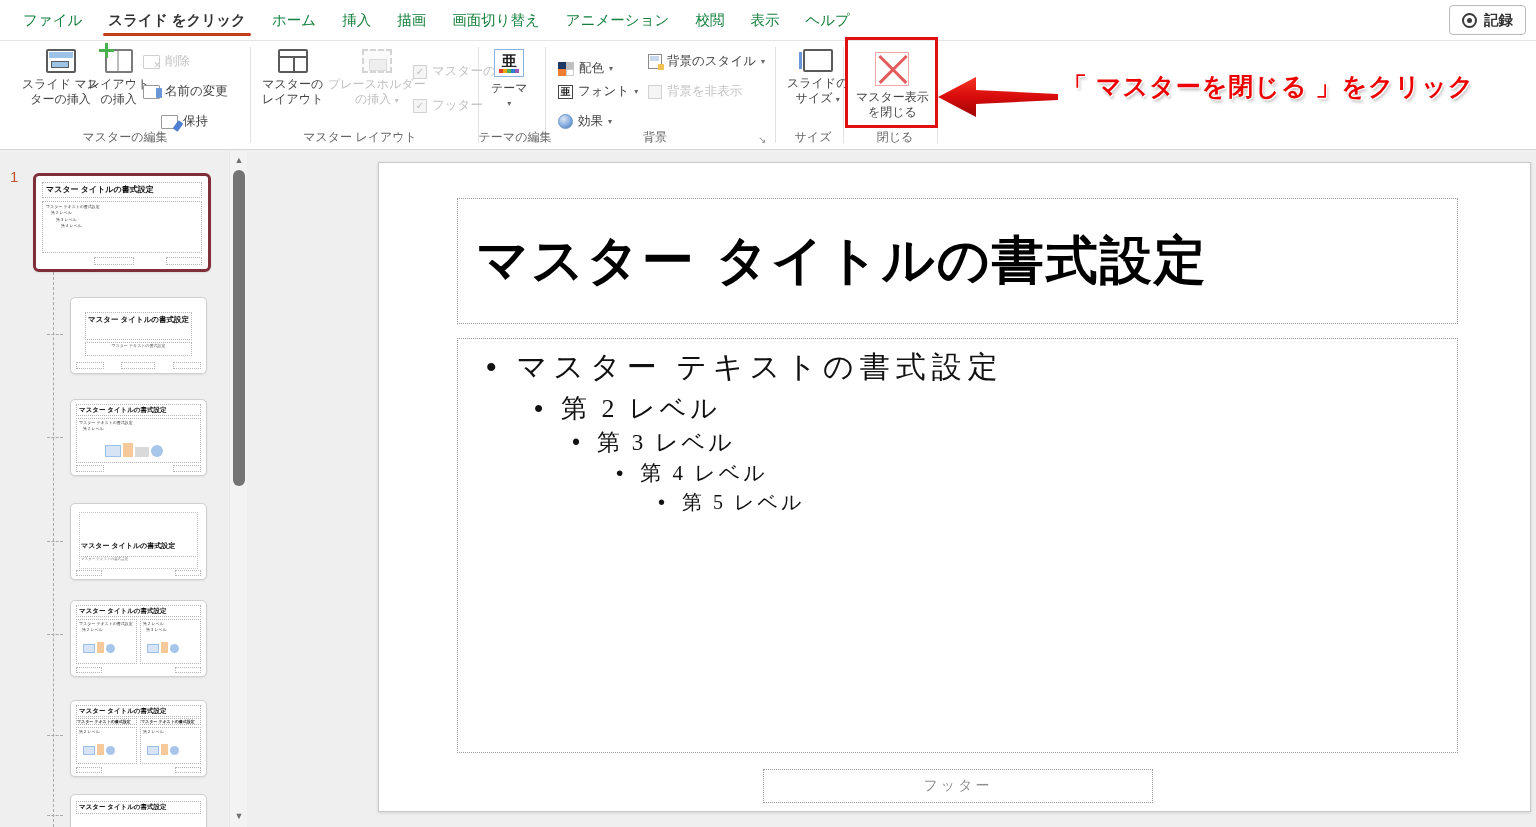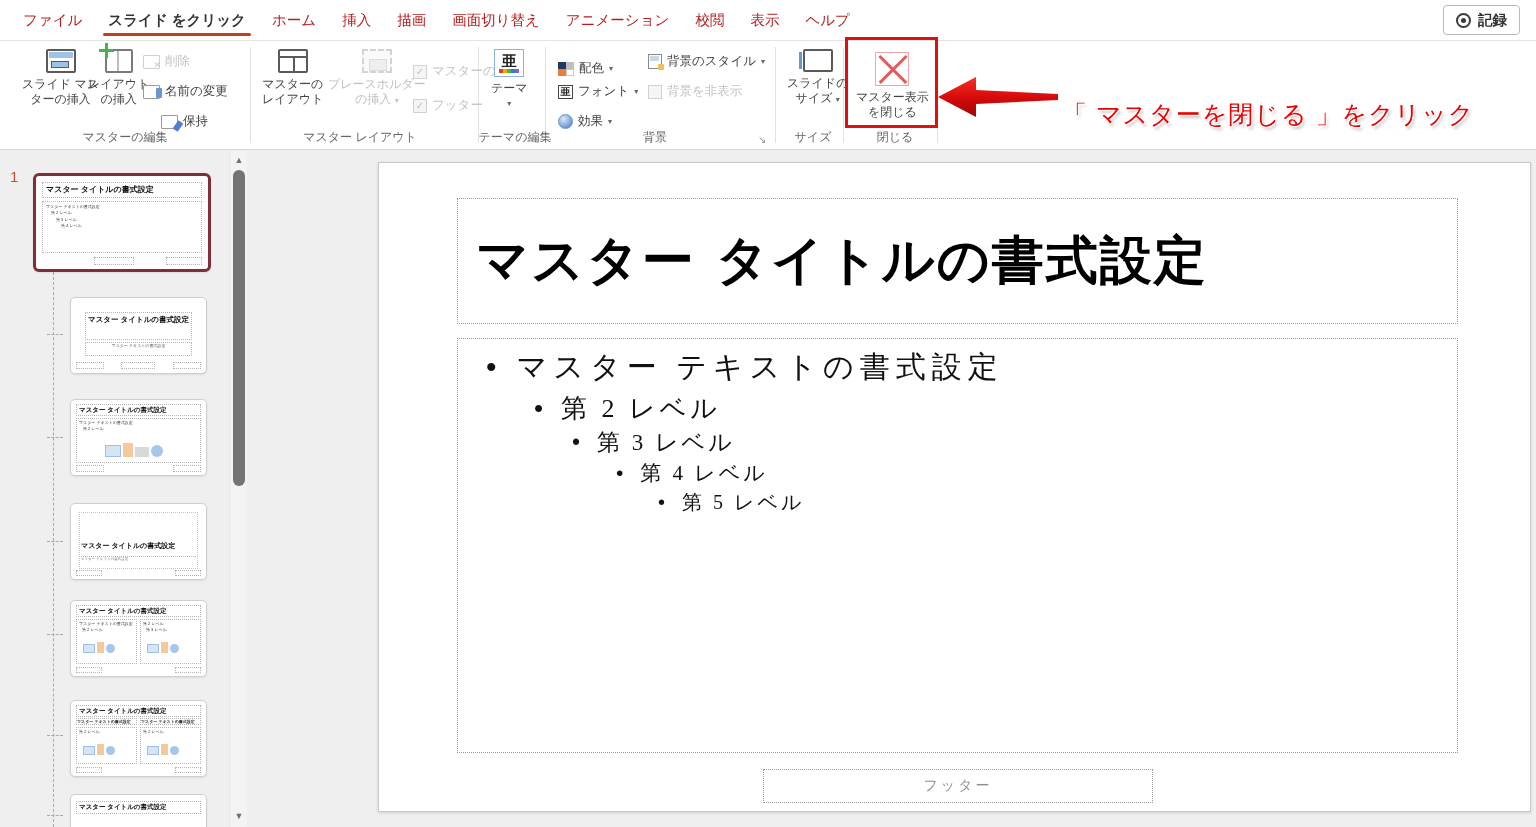--- a/index.html
+++ b/index.html
@@ -3,24 +3,24 @@
 <meta charset="utf-8">
 <style>
   html,body{margin:0;padding:0;background:#fff;}
   *{box-sizing:border-box;}
   body{font-family:"Liberation Sans","DejaVu Sans",sans-serif;-webkit-font-smoothing:antialiased;}
   .app{position:relative;width:1536px;height:827px;overflow:hidden;background:#efefef;}
 
   
   .menubar{position:absolute;left:0;top:0;width:1536px;height:41px;background:#fff;border-bottom:1px solid #e4e4e4;display:flex;align-items:center;}
   .tabs{display:flex;align-items:center;height:100%;padding-left:10px;}
-  .tab{position:relative;padding:0 13px;font-size:14.5px;color:#b91c1c;height:100%;display:flex;align-items:center;cursor:pointer;white-space:nowrap;}
+  .tab{position:relative;padding:0 13px;font-size:14.5px;color:#15803d;height:100%;display:flex;align-items:center;cursor:pointer;white-space:nowrap;}
   .tab.active{font-weight:bold;color:#333;}
   .tab.active::after{content:"";position:absolute;left:8px;right:8px;bottom:4px;height:3px;background:#c43e1c;border-radius:2px;}
-  .menubar-right{margin-left:auto;display:flex;align-items:center;gap:26px;padding-right:16px;}
+  .menubar-right{margin-left:auto;display:flex;align-items:center;gap:26px;padding-right:10px;}
   .pill-btn{display:flex;align-items:center;gap:7px;border:1px solid #b9b9b9;border-radius:4px;background:#fff;height:30px;padding:0 12px;font-size:14.5px;font-weight:bold;color:#333;cursor:pointer;white-space:nowrap;}
   .rec-icon{width:15px;height:15px;border:2px solid #3b3b3b;border-radius:50%;position:relative;}
   .rec-icon::after{content:"";position:absolute;left:3px;top:3px;width:5px;height:5px;background:#3b3b3b;border-radius:50%;}
   .teams-icon{width:16px;height:14px;position:relative;}
   .teams-icon::before{content:"";position:absolute;left:0;top:0;width:11px;height:11px;background:#464775;border-radius:2px;}
   .teams-icon::after{content:"T";position:absolute;left:2.5px;top:0px;color:#fff;font-size:9px;font-weight:bold;}
   .teams-icon .dot{position:absolute;right:0;top:2px;width:6px;height:6px;background:#7b83c4;border-radius:50%;}
 
   
   .ribbon{position:absolute;left:0;top:41px;width:1536px;height:109px;background:#fff;border-bottom:1px solid #d6d6d6;}
@@ -68,21 +68,21 @@
   .ic-slidesize{width:30px;height:23px;border:2px solid #5a5a5a;border-radius:2px;background:#fff;position:relative;}
   .ic-slidesize::before{content:"";position:absolute;left:-6px;top:1px;width:3px;height:17px;background:#6a96d8;}
   .ic-close-master{width:34px;height:34px;border:1.5px solid #f2a6a6;background:#fff;position:relative;}
   .ic-close-master::before,.ic-close-master::after{content:"";position:absolute;left:-2px;top:15px;width:38px;height:2.5px;background:#e25c5c;}
   .ic-close-master::before{transform:rotate(45deg);}
   .ic-close-master::after{transform:rotate(-45deg);}
   .launcher{position:absolute;font-size:10px;color:#8a8a8a;}
 
   
   .hl-box{position:absolute;left:845px;top:37px;width:93px;height:91px;border:3px solid #e01010;z-index:5;pointer-events:none;}
-  .callout-text{position:absolute;left:1062px;top:98px;font-size:25px;font-weight:normal;color:#ee0000;letter-spacing:1px;white-space:nowrap;text-shadow:1px 1px 0 #fff,-1px -1px 0 #fff,2px 3px 3px rgba(0,0,0,0.25);z-index:5;}
+  .callout-text{position:absolute;left:1062px;top:70px;font-size:25px;font-weight:bold;color:#ee0000;letter-spacing:1px;white-space:nowrap;text-shadow:1px 1px 0 #fff,-1px -1px 0 #fff,2px 3px 3px rgba(0,0,0,0.25);z-index:5;}
   .arrow-svg{position:absolute;left:936px;top:74px;z-index:5;}
 
   
   .content{position:absolute;left:0;top:151px;width:1536px;height:676px;background:#efefef;}
 
   
   .panel{position:absolute;left:0;top:0;width:250px;height:676px;}
   .slide-no-label{position:absolute;left:10px;top:17px;font-size:15px;color:#c0502e;}
   .thumb{position:absolute;background:#fff;border:1px solid #cfcfcf;border-radius:5px;box-shadow:0 1px 2px rgba(0,0,0,0.08);overflow:hidden;cursor:pointer;}
   .thumb.selected{border:3px solid #7e2f39;border-radius:6px;}

